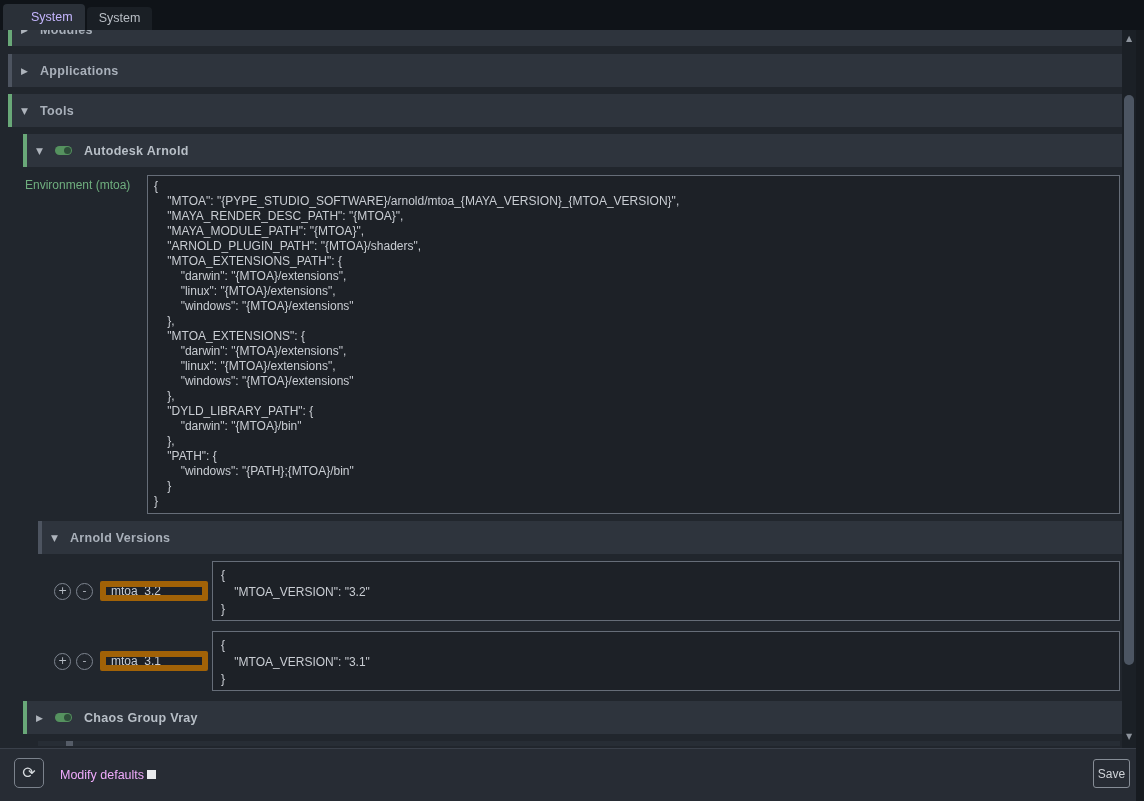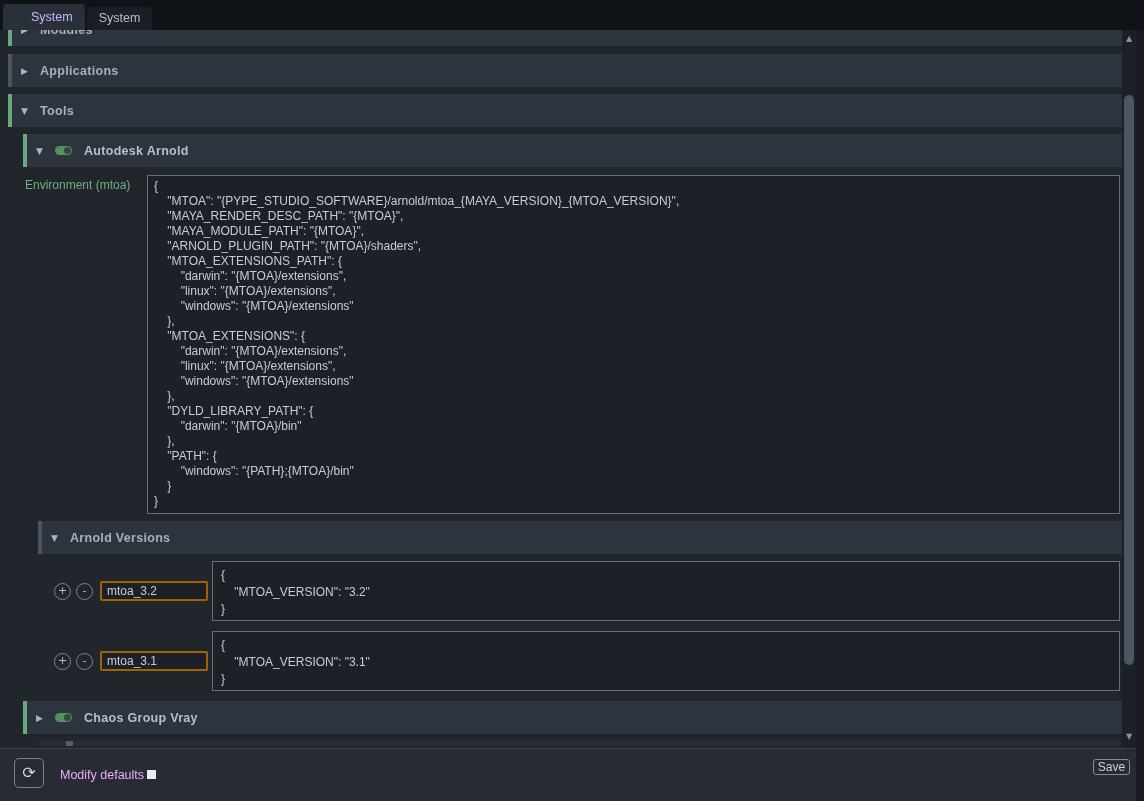--- a/index.html
+++ b/index.html
@@ -44,21 +44,21 @@
         font-family:"Liberation Sans", sans-serif; font-size:12px; line-height:15px;
         padding:3px 6px; resize:none; overflow:hidden; white-space:pre; display:block; }
   .env .ta { flex:1; height:339px; }
 
   .vrow { display:flex; align-items:center; margin:7px 16px 0 54px; height:60px; }
   .vrow.gap10 { margin-top:10px; }
   .circ { width:17px; height:17px; min-width:17px; border-radius:50%; border:1px solid #7e8590;
           color:#b6bcc4; font-size:11px; line-height:14px; text-align:center;
           background:transparent; margin-right:5px; font-family:"DejaVu Sans", sans-serif;
           padding:0; cursor:default; }
-  .vrow input { width:108px; height:20px; background:#1d2127; border:2px solid #a16207;
+  .vrow input { width:108px; height:20px; background:#1d2127; border:6px solid #a16207;
                 color:#c9cdd3; font-size:12px; padding:0 5px; margin:0 4px 0 2px;
                 border-radius:2px; }
   .vrow .ta { flex:1; height:60px; line-height:17px; padding:5px 8px; }
 
   .sliver { position:relative; height:5px; overflow:hidden; margin:6px 16px 0 38px; background:#272d35; }
   .sliver::before { content:""; position:absolute; left:28px; top:0; width:7px; height:5px; background:#555c67; }
 
   
   .scrollbar { position:absolute; top:0; left:1122px; width:14px; height:718px; background:#1b2026; }
   .sb-btn { position:absolute; left:0; width:14px; height:14px; color:#8d939c; font-size:8px;
@@ -70,21 +70,21 @@
   
   .footer { position:absolute; top:748px; left:0; width:1136px; height:53px;
             background:#272c34; border-top:1px solid #3a404a; }
   .refresh-btn { position:absolute; left:14px; top:9px; width:30px; height:30px;
                  border:1px solid #7b828c; border-radius:5px; background:transparent;
                  color:#d6dade; font-size:16px; line-height:26px; text-align:center;
                  font-family:"DejaVu Sans", sans-serif; cursor:default; }
   .modify-lbl { position:absolute; left:60px; top:0; height:52px; line-height:52px;
                 color:#f0abfc; font-size:12.5px; }
   .modify-box { position:absolute; left:147px; top:21px; width:9px; height:9px; background:#e9ebed; }
-  .save-btn { position:absolute; left:1093px; top:10px; width:37px; height:16px;
+  .save-btn { position:absolute; left:1093px; top:10px; width:37px; height:29px;
               border:1px solid #868d96; border-radius:3px; background:transparent;
               color:#ced2d7; font-size:12px; cursor:default; }
 </style>
 </head>
 <body>
 
 <div class="page">
 
   <div class="tabbar">
     <div class="tab active">System</div>

